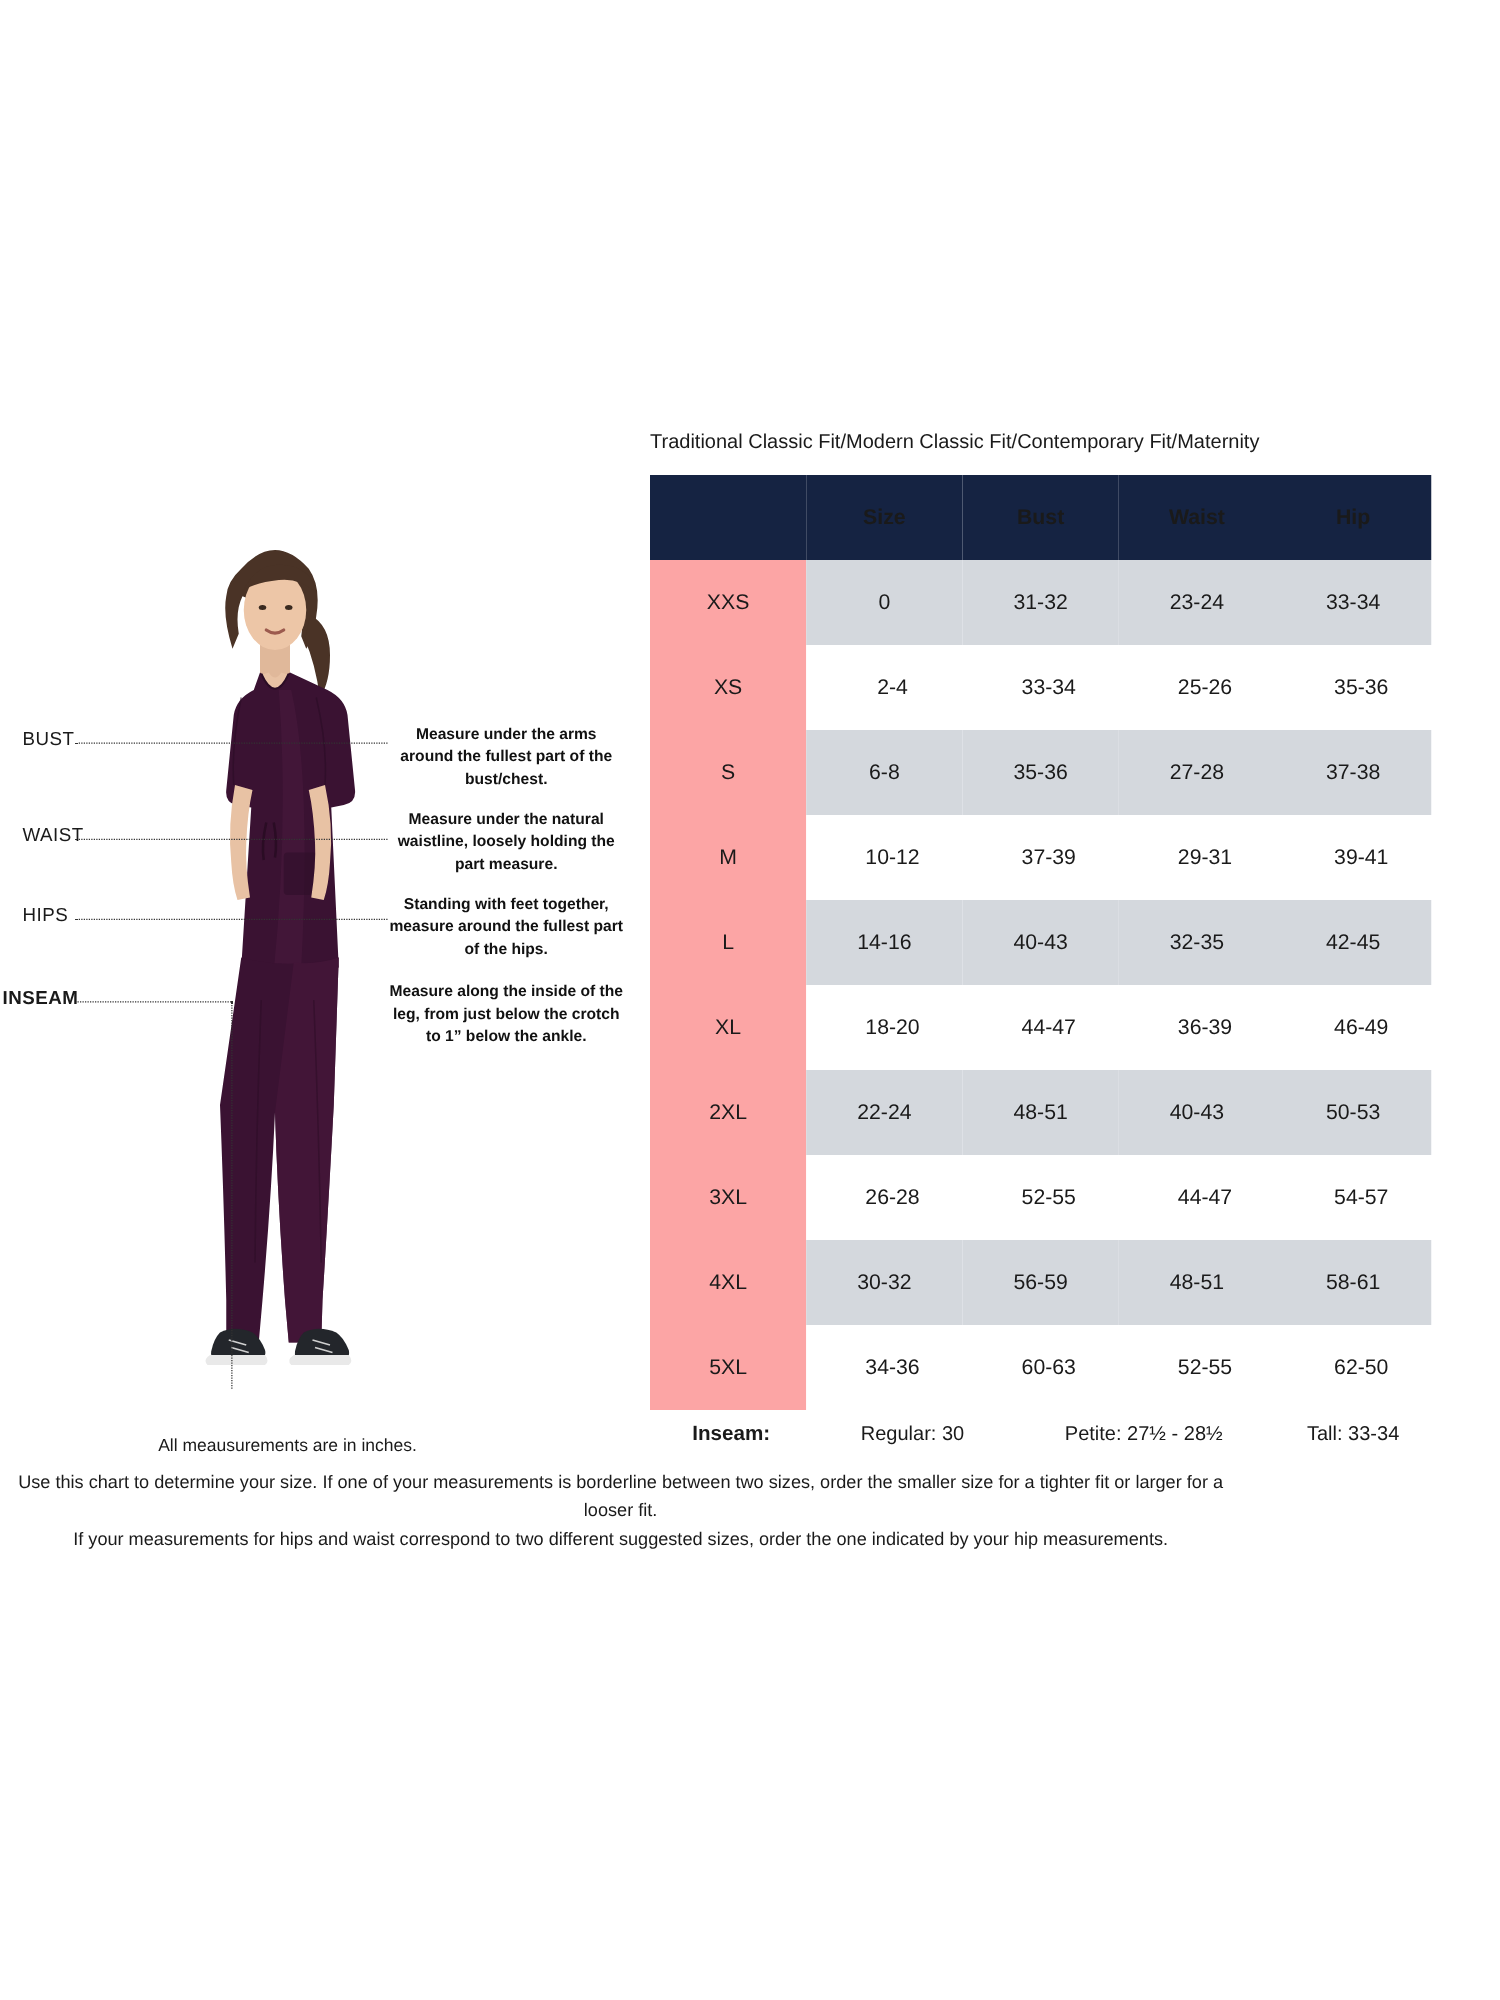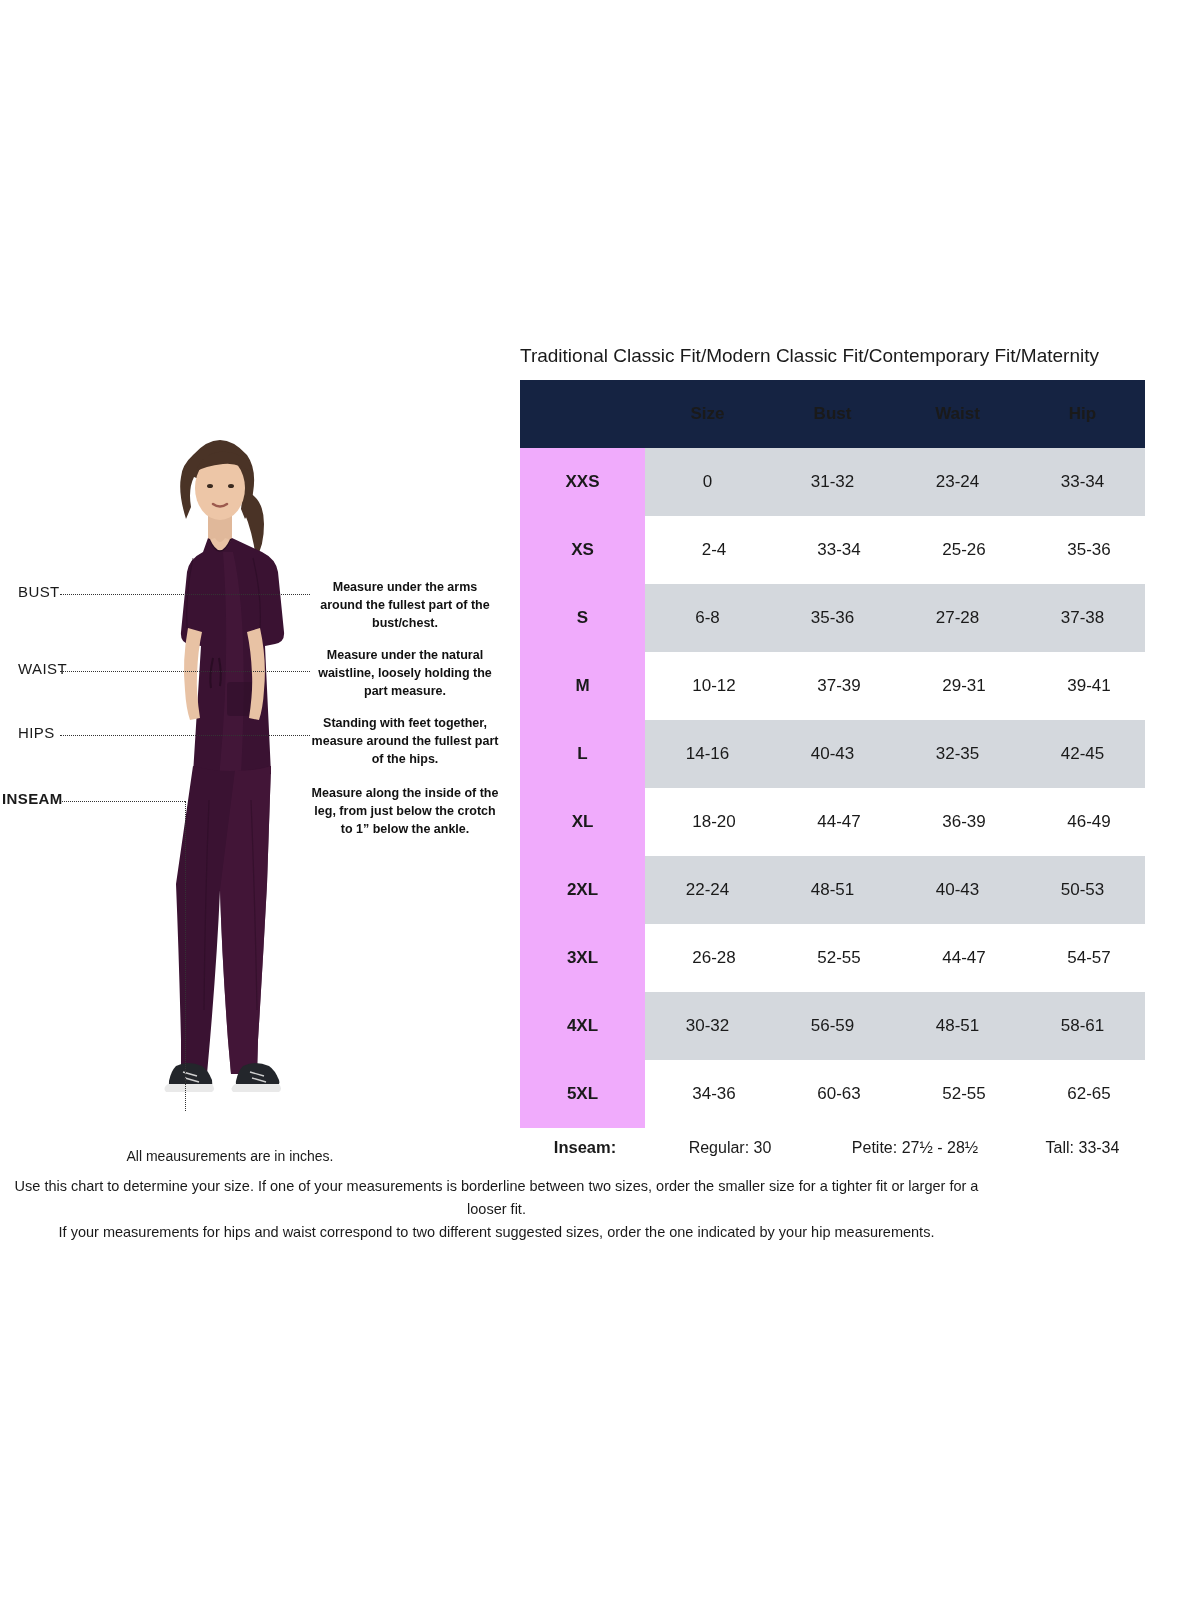--- a/index.html
+++ b/index.html
@@ -68,21 +68,21 @@
     font-size: 14px;
     color: #1a1a1a;
   }
 
   
   #table-title {
     position: absolute;
     left: 520px;
     top: 345px;
     width: 660px;
-    font-size: 19px;
+    font-size: 16px;
     color: #1a1a1a;
     white-space: nowrap;
   }
 
   table.size-table {
     position: absolute;
     left: 520px;
     top: 380px;
     width: 625px;
     border-collapse: collapse;
@@ -100,23 +100,23 @@
     background: #152342;
     color: #ffffff;
     font-size: 17px;
     font-weight: bold;
     height: 40px;
   }
   thead th.corner {
     background: #152342;
   }
   td.size-cell {
-    background: #f0abfc;
+    background: #fca5a5;
     color: #ffffff;
-    font-weight: bold;
+    font-weight: normal;
     font-size: 18px;
     width: 130px;
   }
   tr.shade td.val {
     background: #d4d8dd;
   }
   tr.plain td.val {
     background: #ffffff;
     padding-left: 13px;
   }
@@ -300,21 +300,21 @@
       <td class="val">30-32</td>
       <td class="val">56-59</td>
       <td class="val">48-51</td>
       <td class="val">58-61</td>
     </tr>
     <tr class="plain">
       <td class="size-cell">5XL</td>
       <td class="val">34-36</td>
       <td class="val">60-63</td>
       <td class="val">52-55</td>
-      <td class="val">62-65</td>
+      <td class="val">62-50</td>
     </tr>
   </tbody>
 </table>
 
 <div id="inseam-row">
   <div class="lbl">Inseam:</div>
   <div class="c1">Regular: 30</div>
   <div class="c2">Petite: 27½ - 28½</div>
   <div class="c3">Tall: 33-34</div>
 </div>

